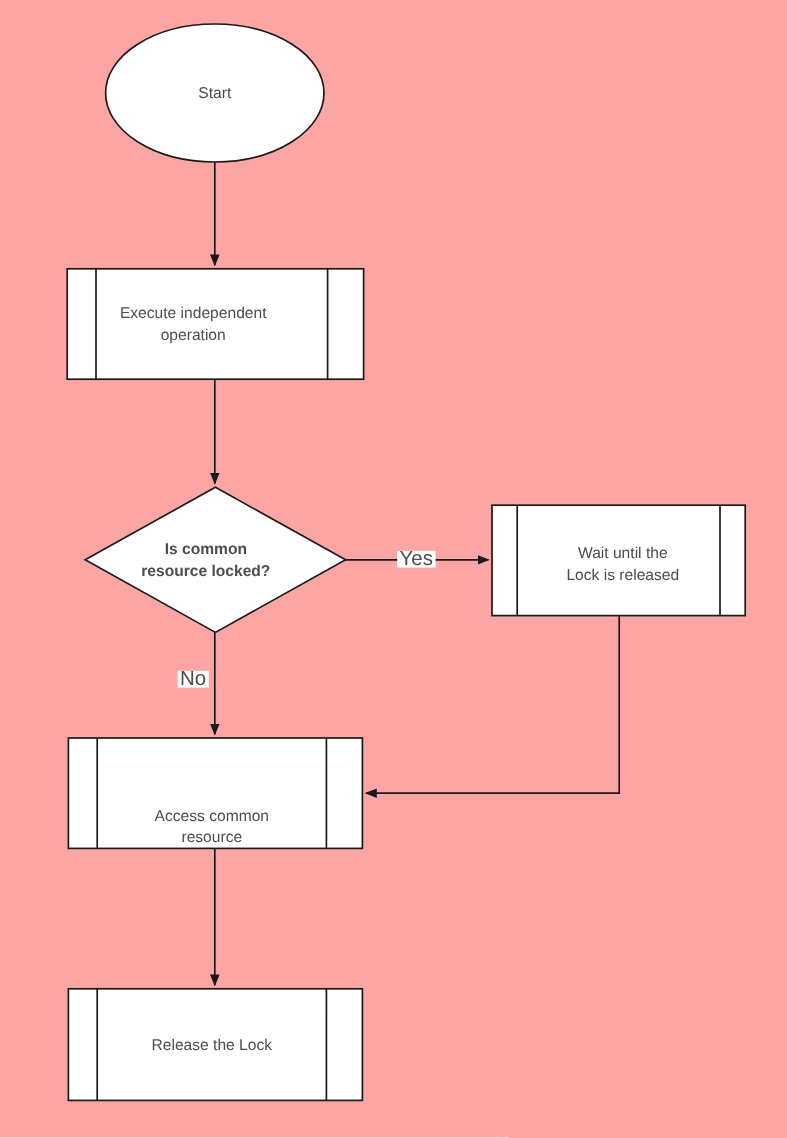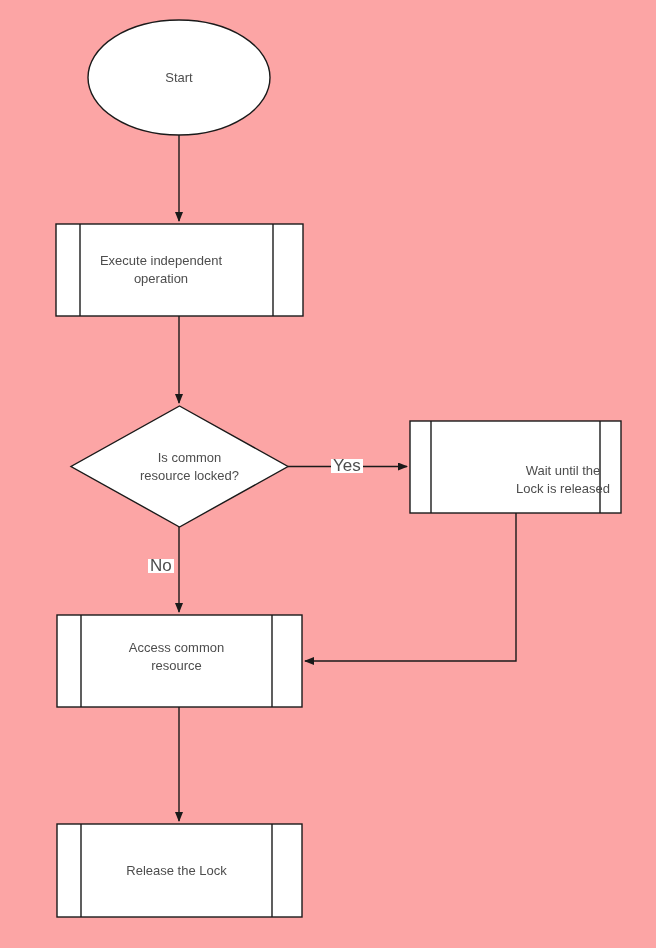--- a/index.html
+++ b/index.html
@@ -103,27 +103,27 @@
 
       <line x1="179" y1="707" x2="179" y2="821" stroke="#1a1a1a" stroke-width="1.4" marker-end="url(#arrowhead)"></line>
     </g>
   </svg>
 
   <div class="shape-text" style="left:88px; top:20px; width:182px; height:115px;">Start</div>
 
   <div class="shape-text" style="left:80px; top:224px; width:162px; height:92px;">Execute independent
 operation</div>
 
-  <div class="shape-text" style="left:81px; top:406px; width:217px; height:121px;">Is common
+  <div class="shape-text" style="left:63px; top:406px; width:217px; height:121px;font-weight:bold;">Is common
 resource locked?</div>
 
-  <div class="shape-text" style="left:431px; top:434px; width:176px; height:92px;padding-left:44px;">Wait until the
+  <div class="shape-text" style="left:431px; top:424px; width:176px; height:92px;">Wait until the
 Lock is released</div>
 
-  <div class="shape-text" style="left:81px; top:611px; width:191px; height:92px;">Access common
+  <div class="shape-text" style="left:81px; top:643px; width:191px; height:92px;">Access common
 resource</div>
 
   <div class="shape-text" style="left:81px; top:824px; width:191px; height:93px;">Release the Lock</div>
 
   <div class="edge-label" style="left:331px; top:459px;">Yes</div>
 
   <div class="edge-label" style="left:148px; top:559px;">No</div>
 
 </div>
 

